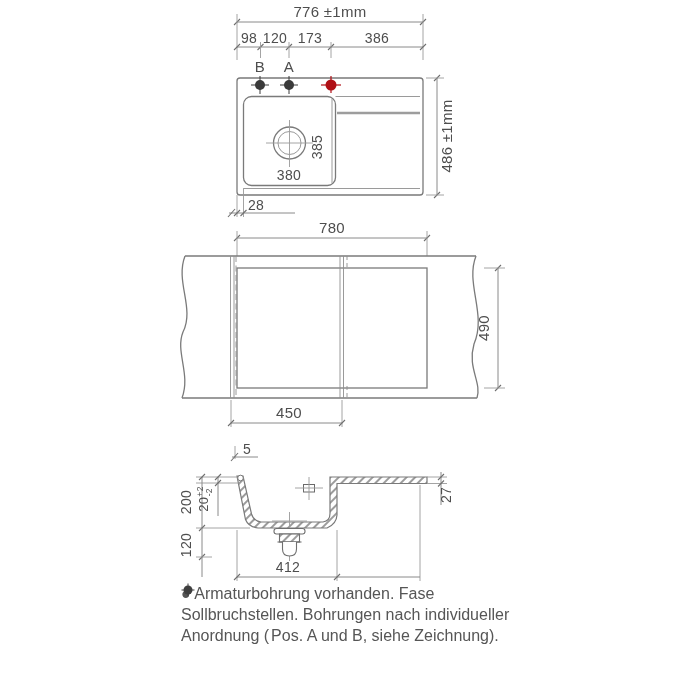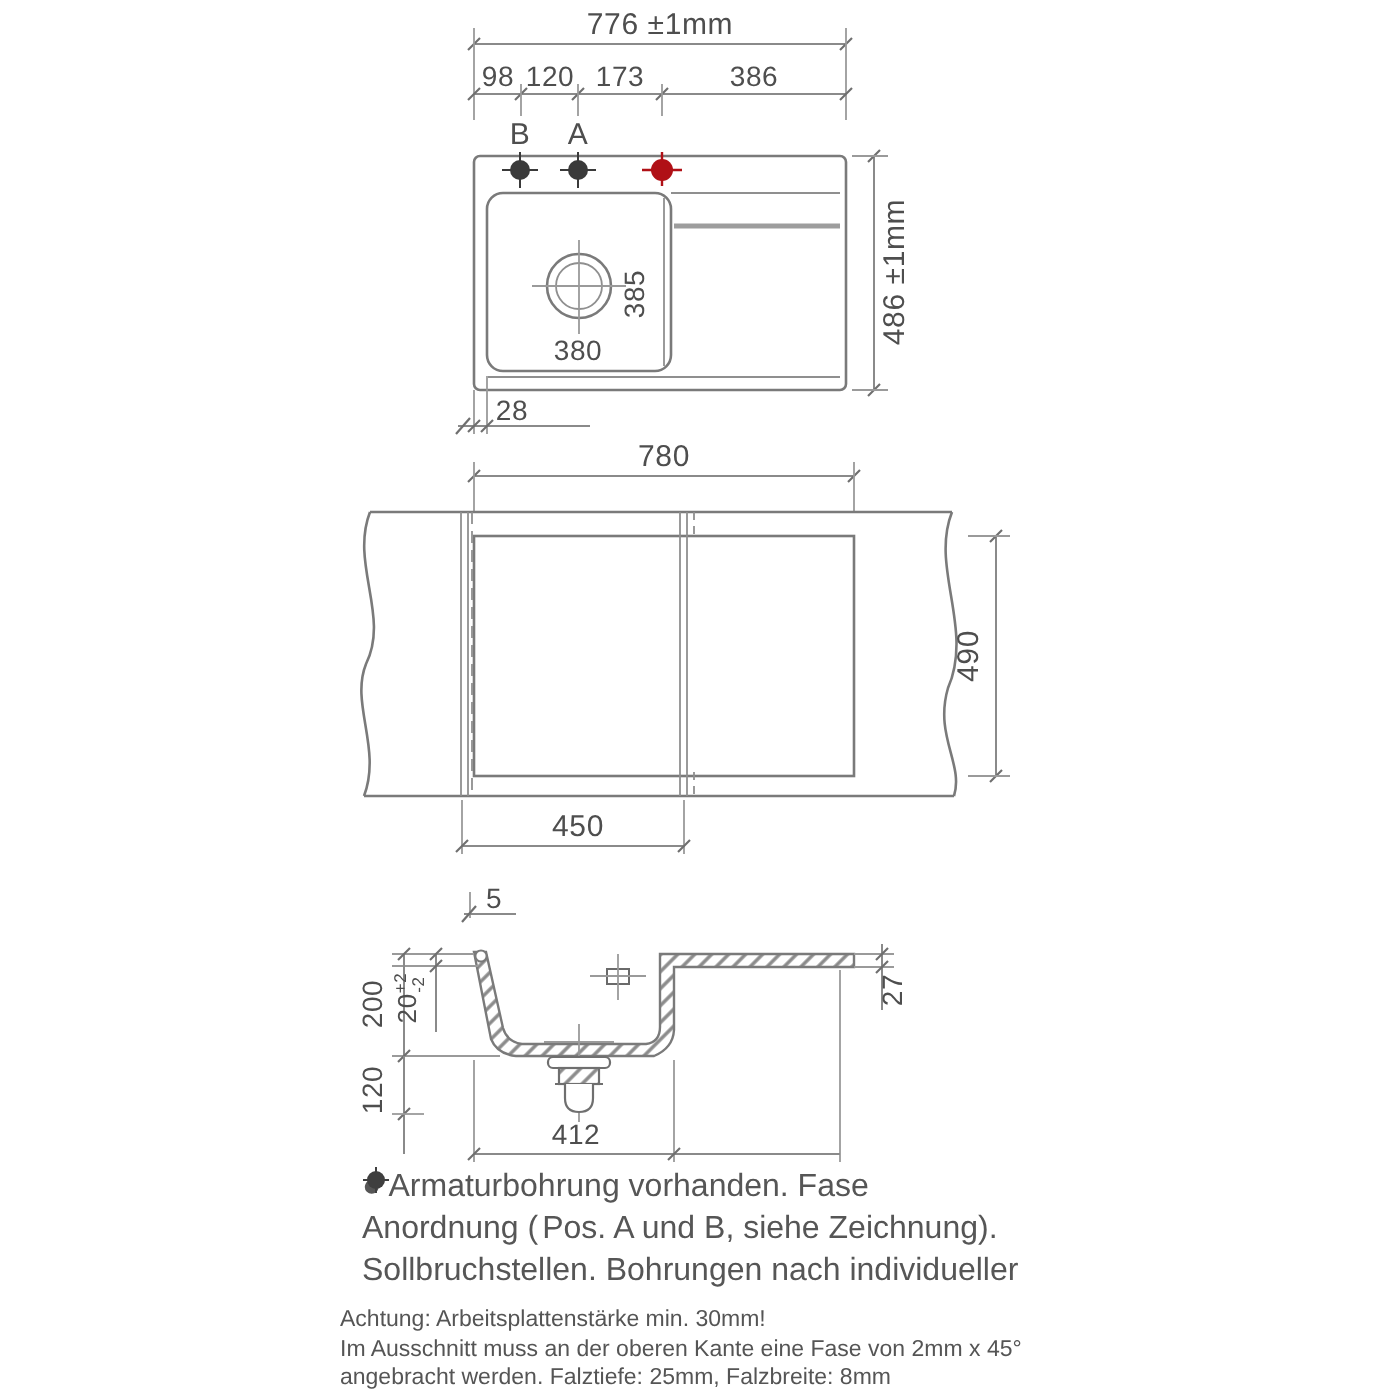--- a/index.html
+++ b/index.html
@@ -239,27 +239,22 @@
       <line class="dim" x1="441" y1="472" x2="441" y2="505"></line>
       <line class="tk" x1="438" y1="480" x2="444" y2="474"></line>
       <line class="tk" x1="438" y1="486.5" x2="444" y2="480.5"></line>
       <text class="dimtxt" x="451" y="495" text-anchor="middle" transform="rotate(-90 451 495)">27</text>
     </g>
   </g>
 </svg>
 
   <div class="notes">
     <div><span>●</span> <span>Armaturbohrung vorhanden. Fase</span></div>
+    <div><span>Sollbruchstellen. Bohrungen nach individueller</span></div>
     <div><span>Anordnung (</span><span class="pos-icon"><svg width="14" height="14" viewBox="0 0 14 14">
             <circle cx="7" cy="7" r="4.5" fill="#3f3f3f"></circle>
             <line x1="7" y1="0.5" x2="7" y2="13.5" stroke="#3f3f3f" stroke-width="1"></line>
             <line x1="0.5" y1="7" x2="13.5" y2="7" stroke="#3f3f3f" stroke-width="1"></line>
           </svg></span><span>Pos. A und B, siehe Zeichnung).</span></div>
-    <div><span>Sollbruchstellen. Bohrungen nach individueller</span></div>
   </div>
 
-  <div class="footnote">
-    <div>Achtung: Arbeitsplattenstärke min. 30mm!</div>
-    <div>Im Ausschnitt muss an der oberen Kante eine Fase von 2mm x 45°</div>
-    <div>angebracht werden. Falztiefe: 25mm, Falzbreite: 8mm</div>
-  </div>
 
 </div>
 
 </body></html>

